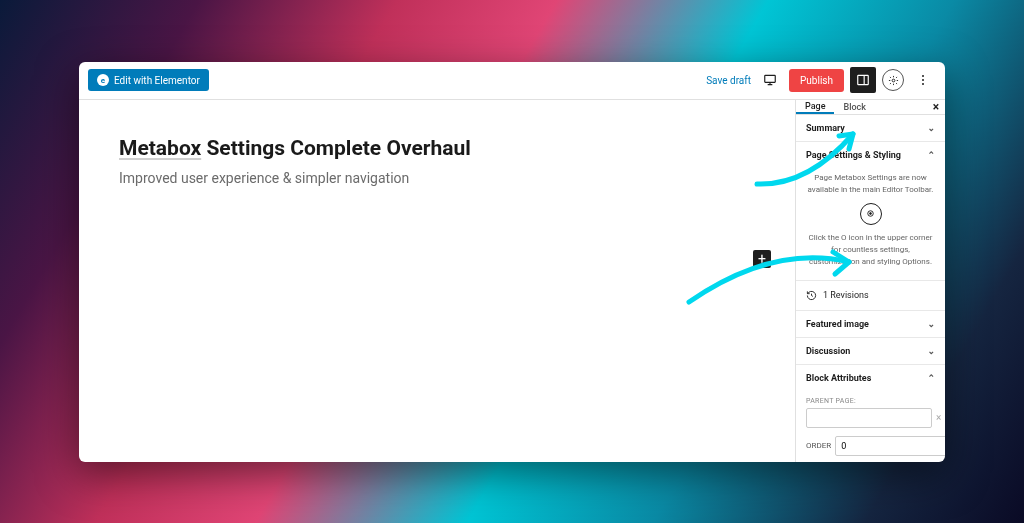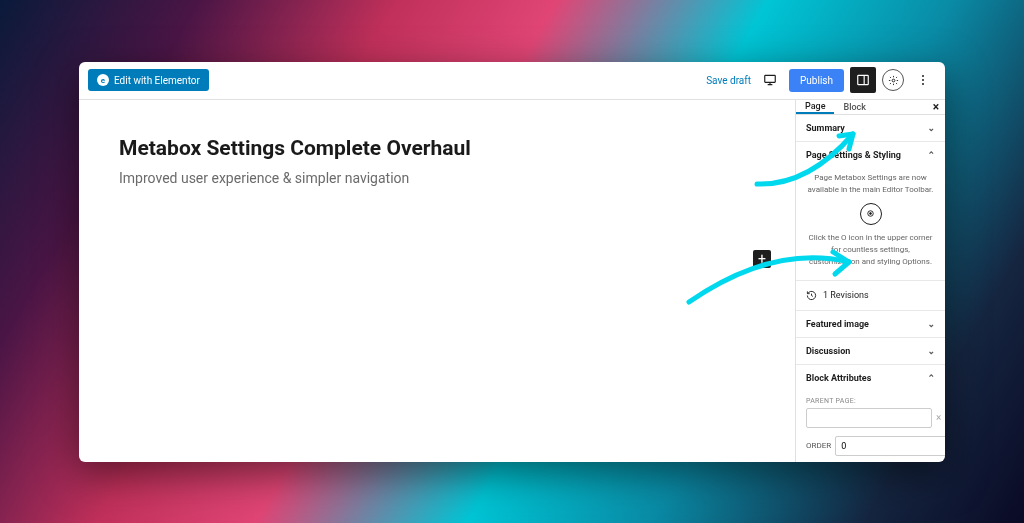--- a/index.html
+++ b/index.html
@@ -5,28 +5,28 @@
     * { margin:0; padding:0; box-sizing:border-box; font-family:-apple-system,BlinkMacSystemFont,"Segoe UI",Roboto,sans-serif; }
     body { width:1024px; height:523px; overflow:hidden; background:linear-gradient(120deg,#0a1a3a 0%,#4a1545 15%,#c0305a 30%,#e04575 42%,#00c5d5 58%,#0a8aa5 72%,#152540 88%,#0a0a25 100%); display:flex; align-items:center; justify-content:center; position:relative; }
     .app-window { width:866px; height:400px; background:#fff; border-radius:6px; box-shadow:0 12px 40px rgba(0,0,0,.5); display:flex; flex-direction:column; overflow:hidden; position:relative; }
     .toolbar { height:38px; border-bottom:1px solid #e0e0e0; display:flex; align-items:center; padding:0 9px; }
     .elementor-btn { background:#007cba; color:#fff; border:none; border-radius:3px; padding:5px 9px; font-size:10px; display:flex; align-items:center; gap:5px; cursor:pointer; }
     .elementor-btn .e-icon { width:12px; height:12px; border-radius:50%; background:#fff; display:flex; align-items:center; justify-content:center; color:#007cba; font-size:8px; font-weight:bold; }
     .tb-right { margin-left:auto; display:flex; align-items:center; gap:6px; }
     .save-draft { color:#007cba; font-size:10px; cursor:pointer; }
     .icon-btn { width:26px; height:26px; display:flex; align-items:center; justify-content:center; background:transparent; border:none; cursor:pointer; border-radius:2px; }
     .icon-btn.dark { background:#1e1e1e; color:#fff; }
-    .publish-btn { background:#3b82f6; color:#fff; border:none; border-radius:3px; padding:6px 11px; font-size:10px; cursor:pointer; }
+    .publish-btn { background:#ef4444; color:#fff; border:none; border-radius:3px; padding:6px 11px; font-size:10px; cursor:pointer; }
     .gear-btn { border:1px solid #555; border-radius:50%; width:22px; height:22px; }
     .three-dots { display:flex; flex-direction:column; gap:2px; }
     .three-dots span { width:2px; height:2px; background:#1e1e1e; border-radius:50%; }
     .body-area { flex:1; display:flex; overflow:hidden; }
     .canvas { flex:1; padding:35px 40px; position:relative; }
     .title-line { font-family:Montserrat,sans-serif; font-weight:700; font-size:21px; color:#1a1a1a; margin-bottom:10px; }
-    .title-line .underline { text-decoration-color:#d0d0d0; text-decoration-thickness:2px; text-underline-offset:3px;margin-top:24px; }
+    .title-line .underline { text-decoration:underline; text-decoration-color:#d0d0d0; text-decoration-thickness:2px; text-underline-offset:3px;margin-top:24px; }
     .subtitle { font-size:14px; color:#6b6b6b; font-weight:400; margin-bottom:14px; }
     .body-text { font-size:12px; color:#888; }
     .add-block { position:absolute; right:24px; top:150px; width:18px; height:18px; background:#1e1e1e; color:#fff; display:flex; align-items:center; justify-content:center; font-size:14px; border-radius:2px; cursor:pointer; }
     .sidebar { width:150px; border-left:1px solid #e0e0e0; display:flex; flex-direction:column; font-size:9px; color:#1e1e1e; overflow-y:auto; }
     .tabs-row { display:flex; align-items:center; border-bottom:1px solid #e0e0e0; height:30px; padding:0 6px 0 0; }
     .tab { padding:0 9px; height:100%; display:flex; align-items:center; cursor:pointer; font-size:9px; color:#555; font-weight:500; }
     .tab.active { border-bottom:2px solid #007cba; color:#1e1e1e; margin-bottom:-1px; }
     .tab-close { margin-left:auto; cursor:pointer; font-size:12px; color:#1e1e1e; font-weight:bold; }
     .panel { border-bottom:1px solid #e8e8e8; }
     .panel-hdr { display:flex; align-items:center; justify-content:space-between; padding:8px 10px; cursor:pointer; font-size:9px; font-weight:700; }

